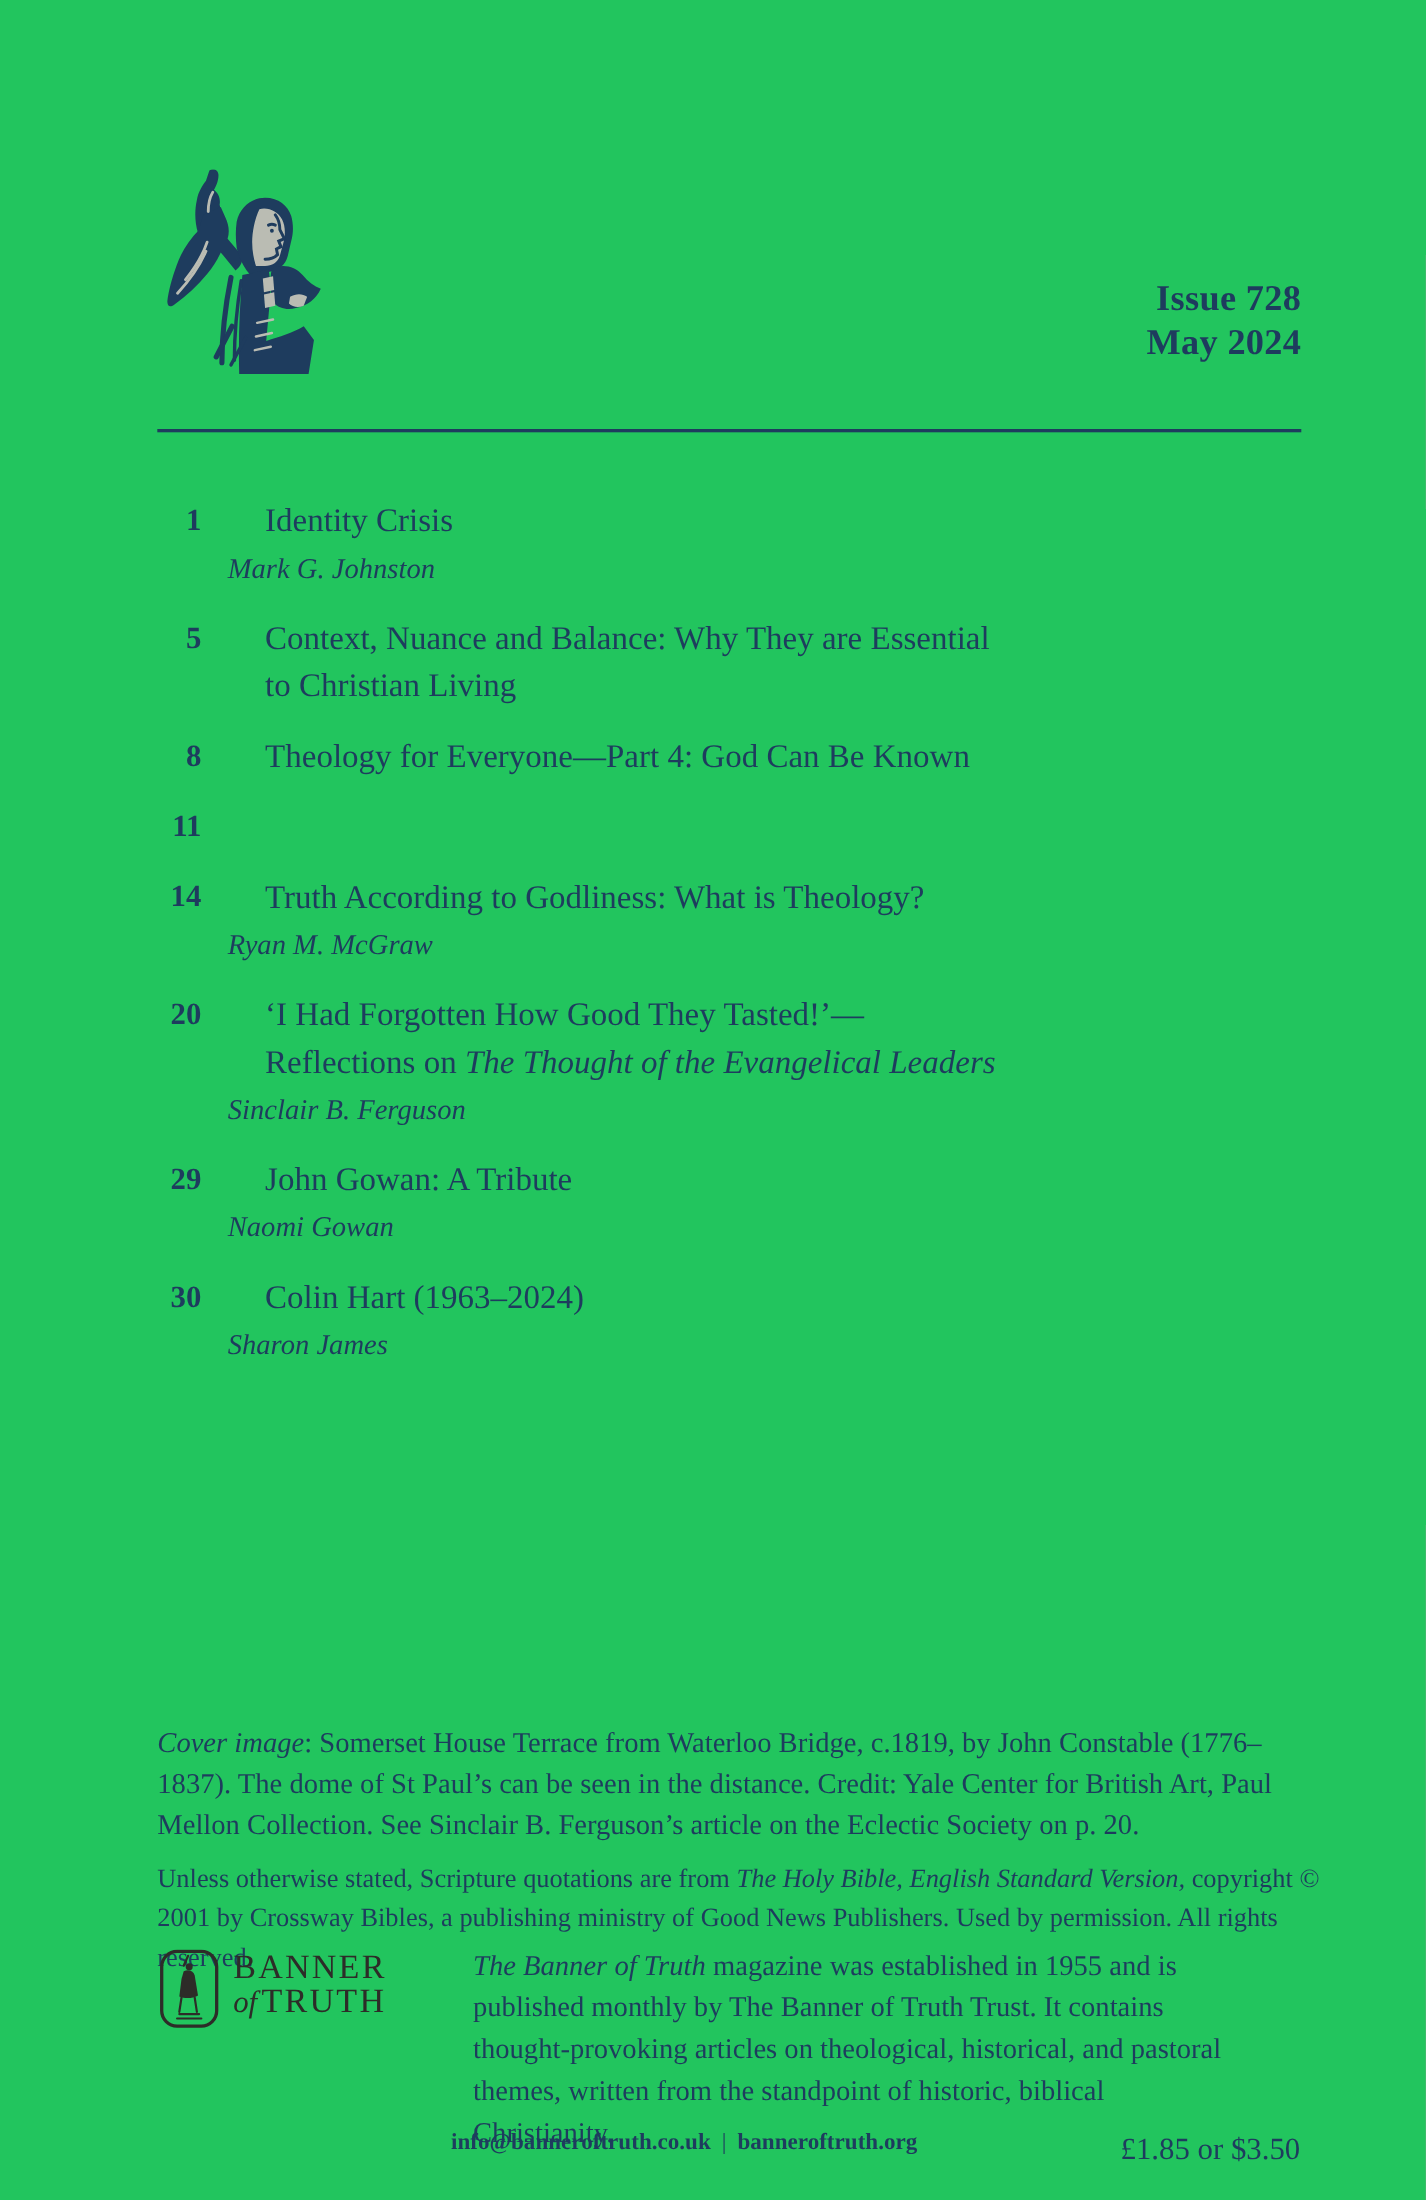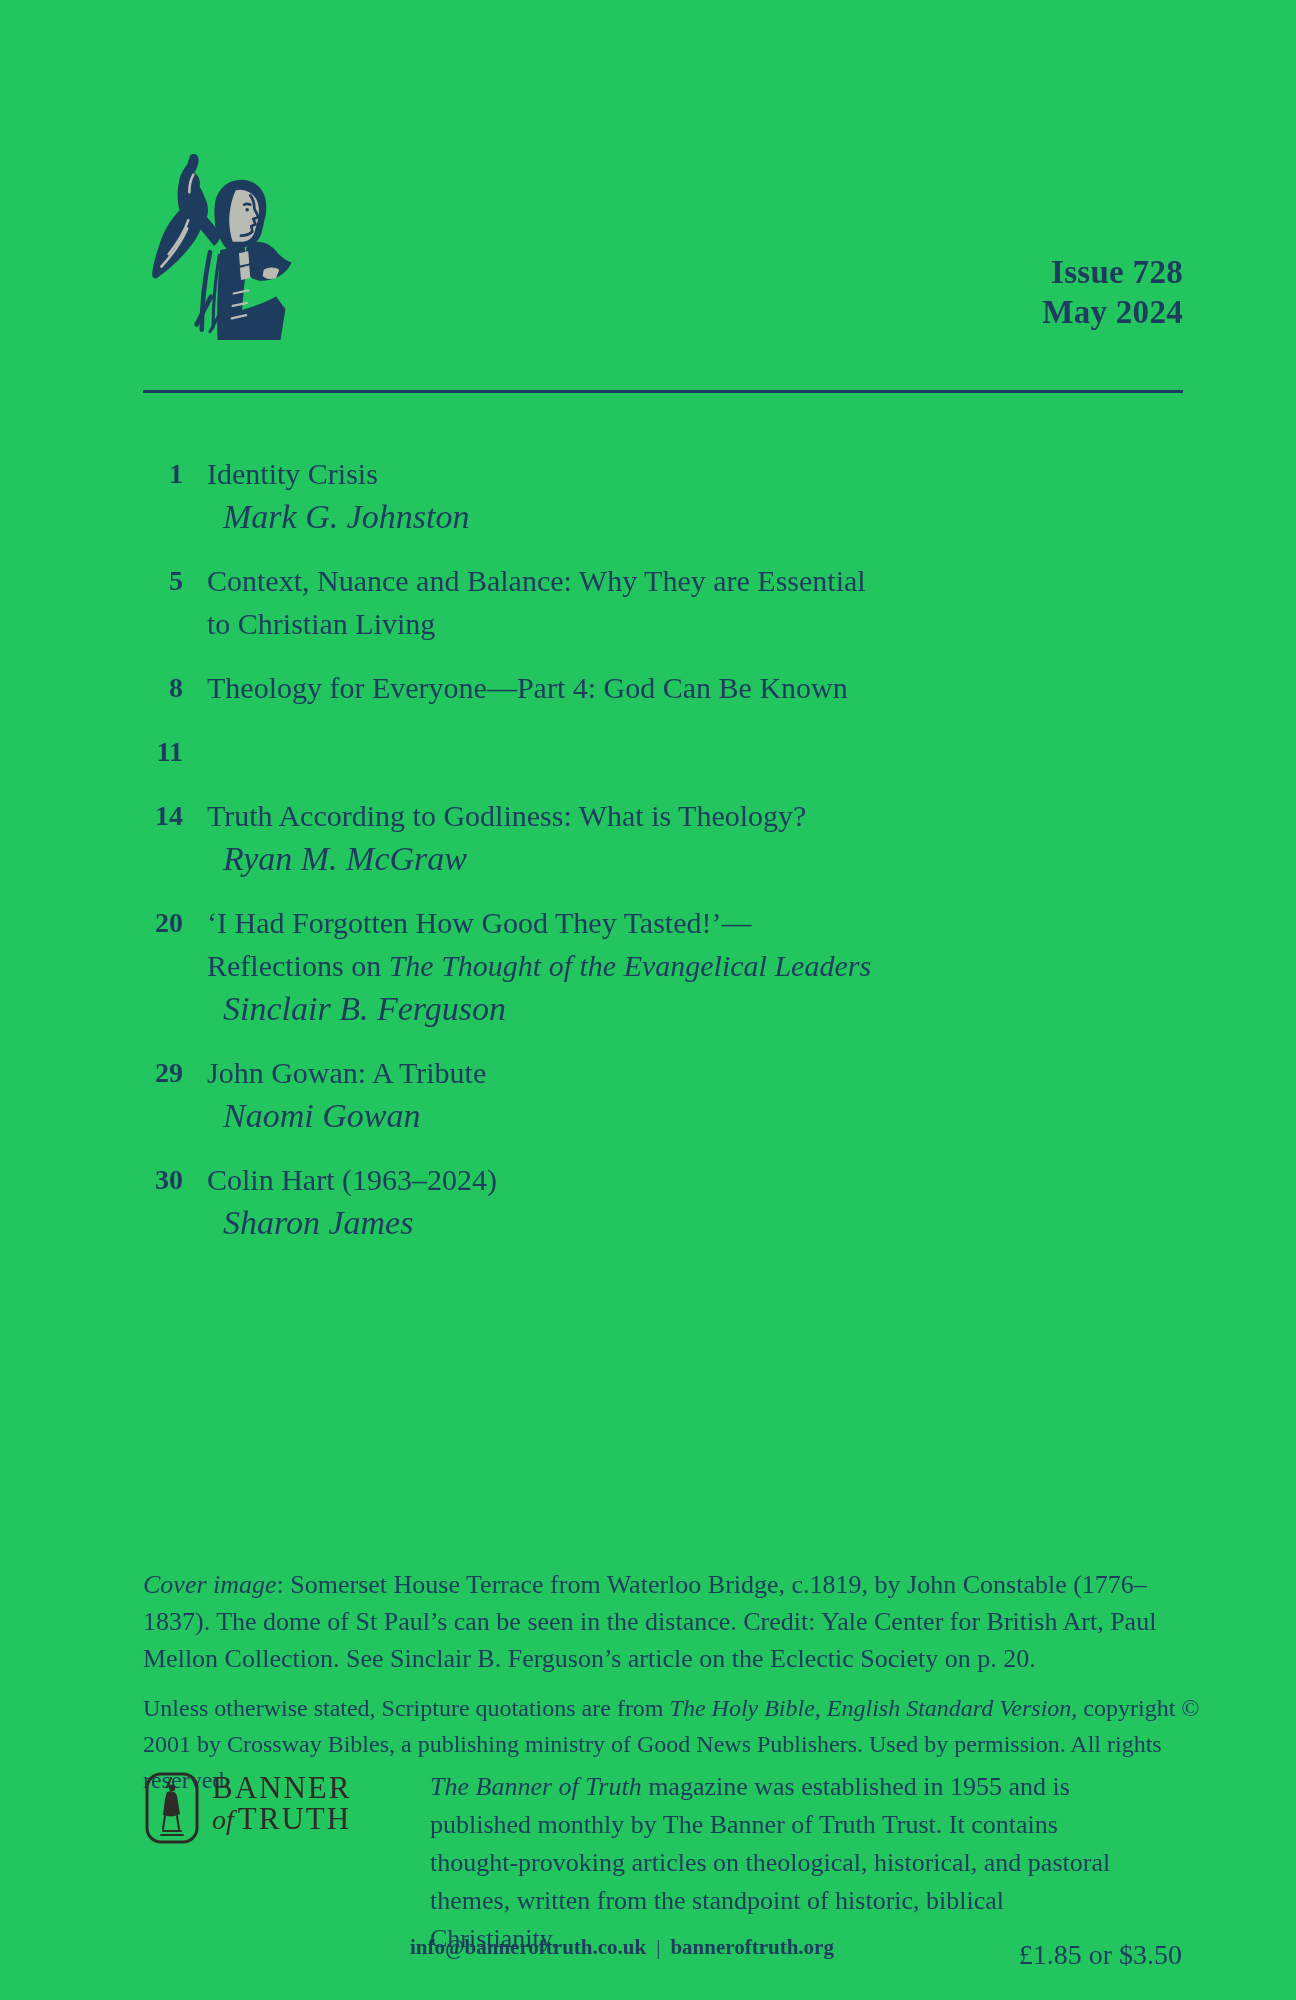--- a/index.html
+++ b/index.html
@@ -22,22 +22,22 @@
   }
   .rule{position:absolute;left:143px;right:113px;top:390px;height:3px;background:#1e3c5e;}
   
   .toc{position:absolute;left:143px;right:100px;top:452px;}
   .entry{display:flex;margin-bottom:21px;}
   .entry .num{
     width:40px;flex:0 0 40px;text-align:right;
     font-weight:bold;font-size:28px;line-height:43px;
   }
   .entry .body{margin-left:24px;}
-  .title{font-size:30px;line-height:43px;}
-  .author{font-size:34px;line-height:43px;font-style:italic;margin-left:16px;}
+  .title{font-size:30px;line-height:43px;margin-left:34px;}
+  .author{font-size:26px;line-height:43px;font-style:italic;}
   .it{font-style:italic;}
   
   .cover-note{
     position:absolute;left:143px;top:1566px;width:1045px;
     font-size:26px;line-height:37px;
   }
   .scripture-note{
     position:absolute;left:143px;top:1690px;width:1078px;
     font-size:24px;line-height:36px;
   }

